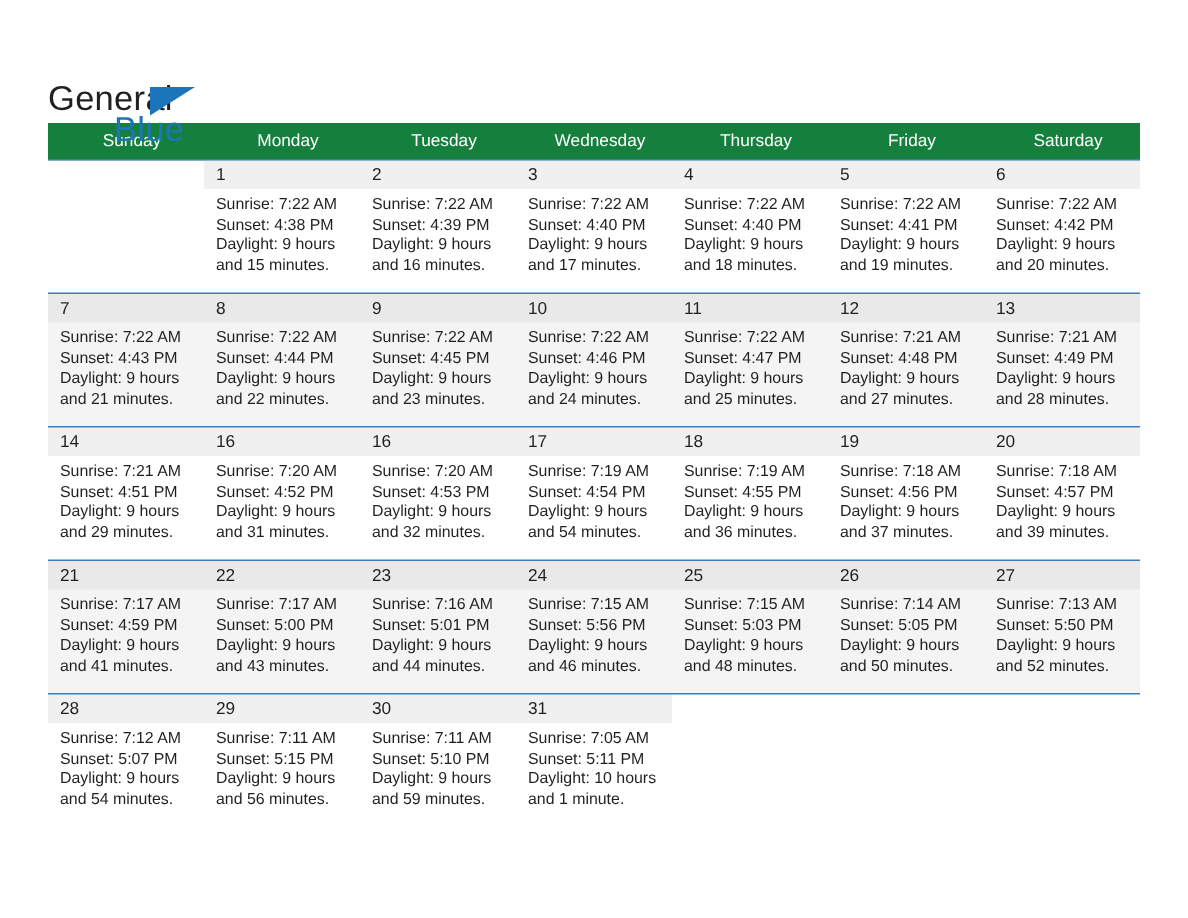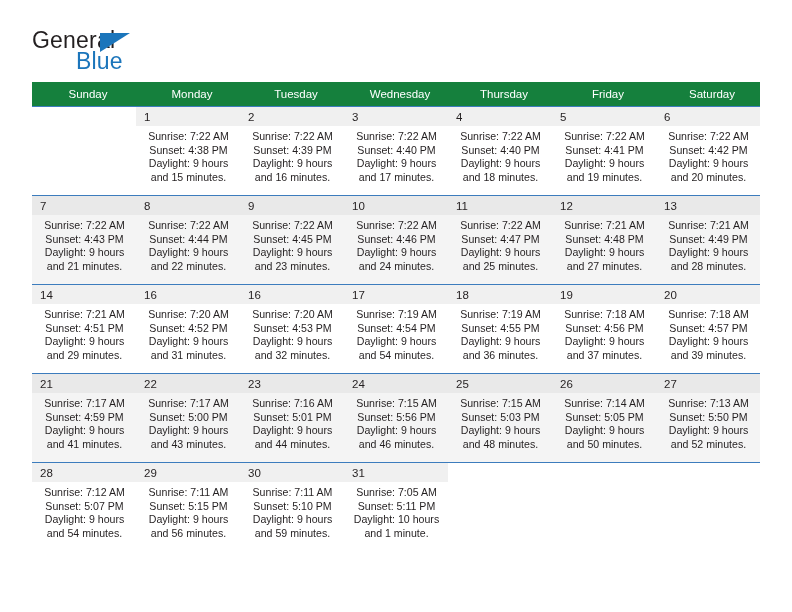--- a/index.html
+++ b/index.html
@@ -29,20 +29,21 @@
     justify-content: space-between;
     padding-top: 24px;
     height: 72px;
     box-sizing: border-box;
   }
   .brand {
     position: relative;
     width: 120px;
     height: 52px;
     flex: 0 0 auto;
+    margin-top: 25px;
   }
   .brand-general {
     position: absolute;
     left: 0;
     top: 5px;
     font-size: 23px;
     letter-spacing: .2px;
     color: #231f20;
     line-height: 1;
   }
@@ -125,21 +126,20 @@
     background: #e9e9e9;
   }
   .cell.empty .daynum {
     background: transparent;
   }
   .info {
     padding: 4px 7px 0 8px;
     font-size: 10.6px;
     line-height: 13.6px;
     color: #231f20;
-    text-align: center;
   }
   .info div {
     white-space: nowrap;
   }
   .info .daylight {
     white-space: normal;
   }
 </style>
 </head>
 <body>

